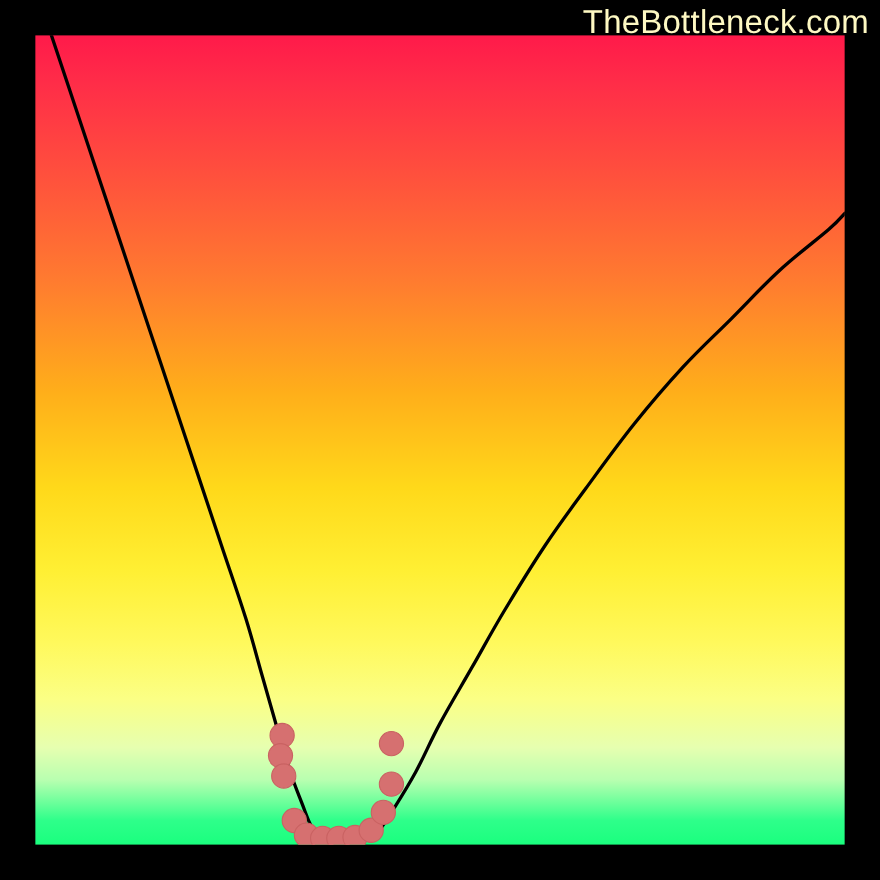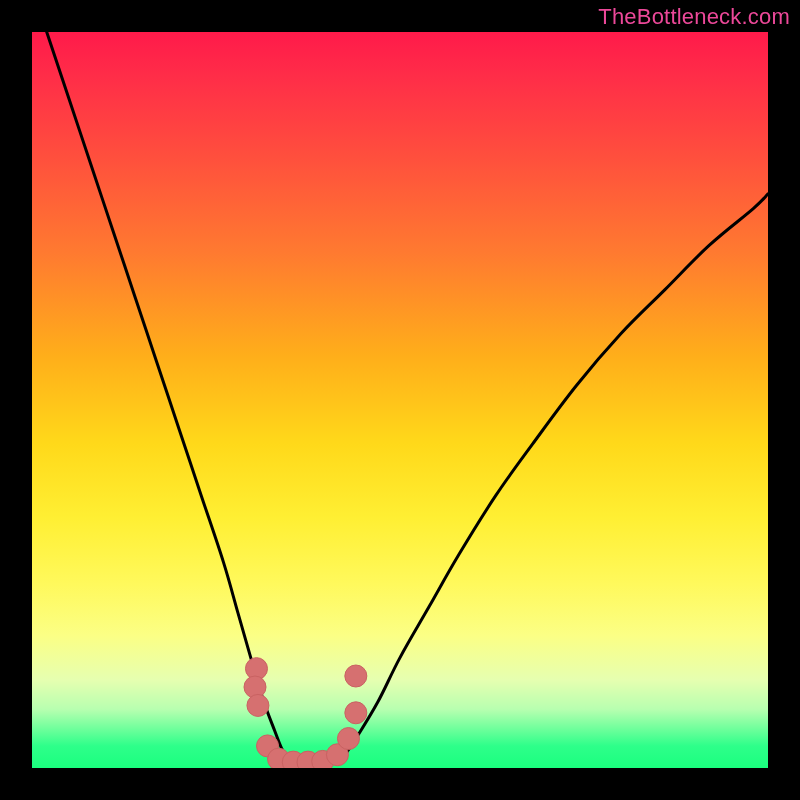--- a/index.html
+++ b/index.html
@@ -45,22 +45,22 @@
       #b8ffb0 92%,
       #66ff99 95%,
       #2eff8a 97%,
       #1aff7e 100%
     );
   }
   .watermark {
     position: absolute;
     top: 4px;
     right: 10px;
-    color: #ec4899;
-    font-size: 22px;
+    color: #fef9c3;
+    font-size: 30px;
     letter-spacing: 0.2px;
     font-weight: 500;
   }
   svg.curves {
     position: absolute;
     inset: 0;
     width: 100%;
     height: 100%;
     overflow: visible;
   }

